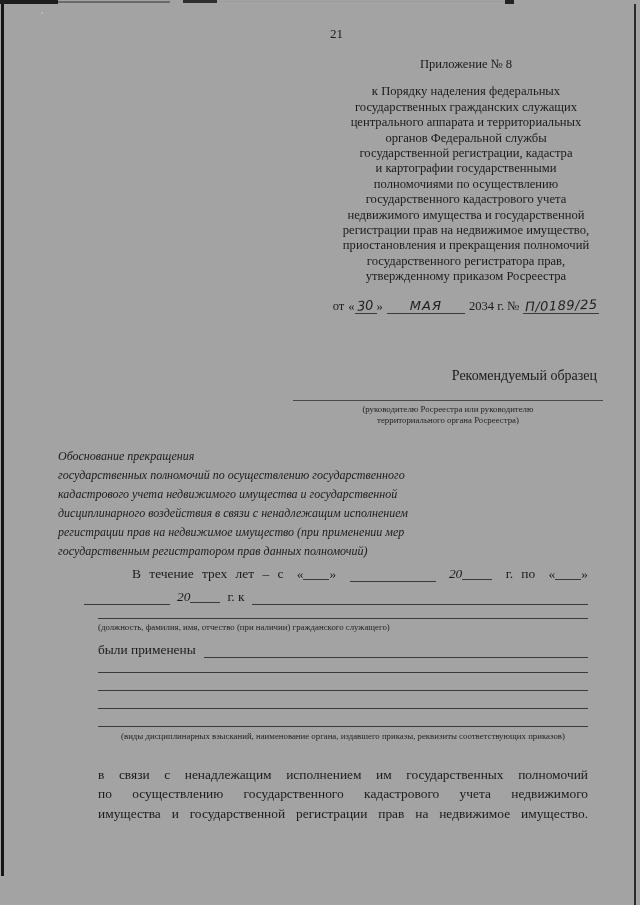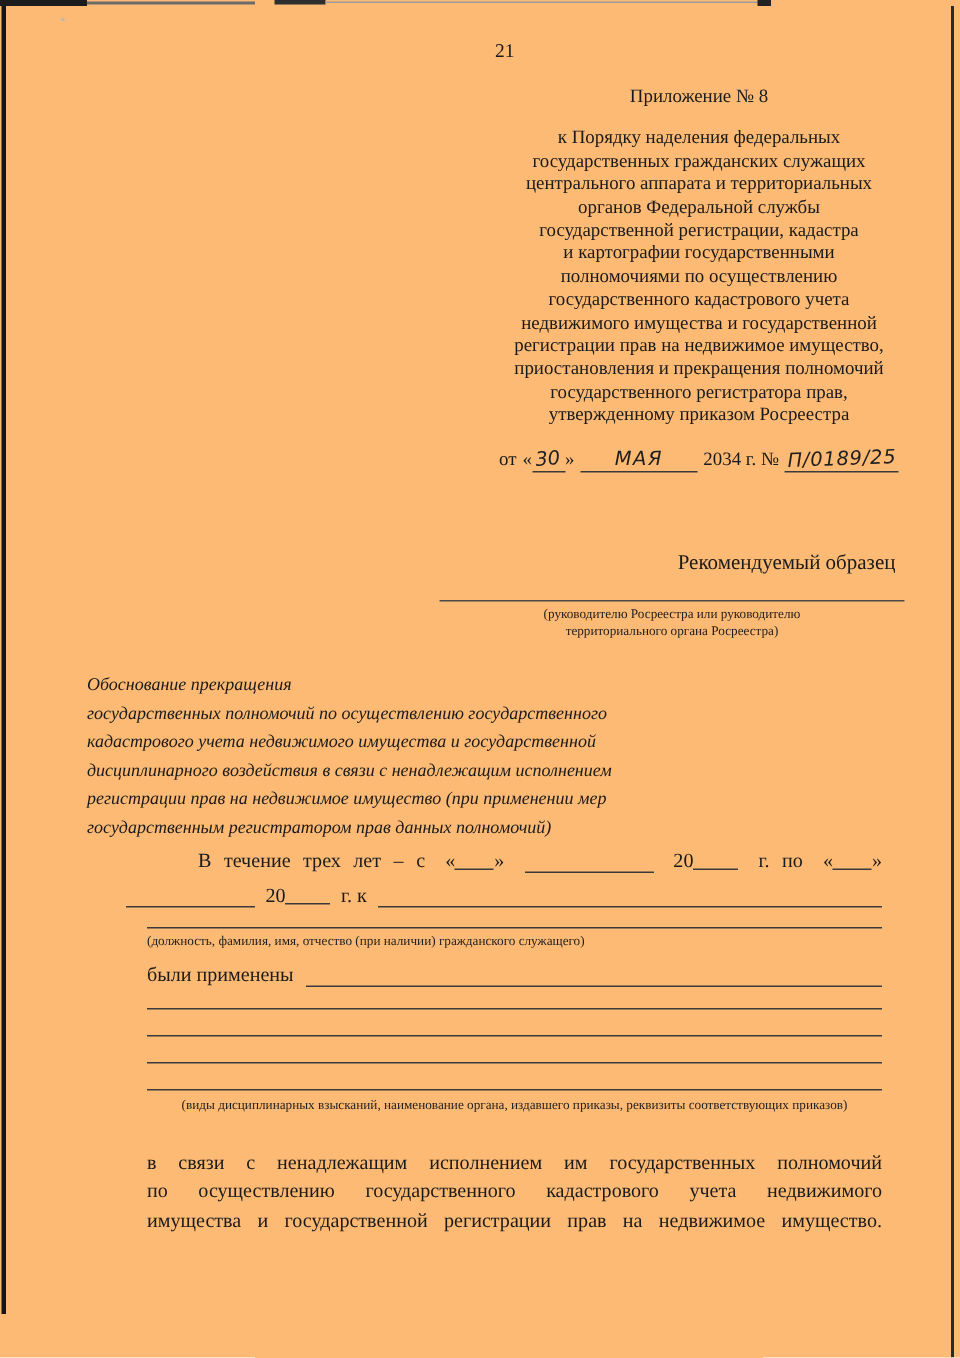--- a/index.html
+++ b/index.html
@@ -1,17 +1,17 @@
 <!DOCTYPE html>
 <html><head>
 <meta charset="utf-8">
 <style>
   html,body { margin:0; padding:0; background:#ffffff; }
   .page {
-    position:relative; width:640px; height:905px; background:#fdba74;
+    position:relative; width:640px; height:905px; background:#a3a3a3;
     font-family:"Liberation Serif","DejaVu Serif",serif; color:#1a1a1a;
     overflow:hidden;
   }
 
   
   .scan-left  { position:absolute; left:1px; top:0; width:3px; height:876px; background:#161616; }
   .scan-right { position:absolute; left:634px; top:4px; width:2px; height:901px; background:#2b2b2b; }
   .scan-top-a { position:absolute; left:0;   top:0;   width:58px;  height:4px; background:#1d1d1d; }
   .scan-top-b { position:absolute; left:58px; top:1px; width:112px; height:2px; background:#6a6a6a; }
   .scan-top-c { position:absolute; left:183px; top:0;  width:34px;  height:3px; background:#2e2e2e; }
@@ -51,21 +51,21 @@
 
   .fill-row { display:flex; align-items:baseline; height:18px; }
   .row-justify { justify-content:space-between; padding-left:34px; }
   .row-gap { gap:7px; margin-top:5px; }
   .blank { display:inline-block; border-bottom:1.2px solid #3a3a3a;
            height:13px; align-self:flex-end; margin-bottom:2px; }
   .b26 { width:26px; } .b86 { width:86px; } .b30 { width:30px; }
   .grow { flex:1 1 auto; }
   .neg  { margin-left:-14px; }
   .qgrp { display:inline-flex; align-items:baseline; }
-  .ygrp { display:inline-flex; align-items:center; }
+  .ygrp { display:inline-flex; align-items:center;font-style:italic; }
   .sp   { word-spacing:5px; }
 
   .rule { border-bottom:1.2px solid #3a3a3a; height:0; }
   .rule-1 { margin-top:11px; }
   .rule-sp { margin-top:17px; }
   .rule-first { margin-top:12px; }
   .caption-center { margin-top:3px; }
   .caption-wide { text-align:center; margin-top:4px; white-space:nowrap; }
 
   .applied-row { display:flex; align-items:baseline; gap:8px; margin-top:9px; height:18px; }

